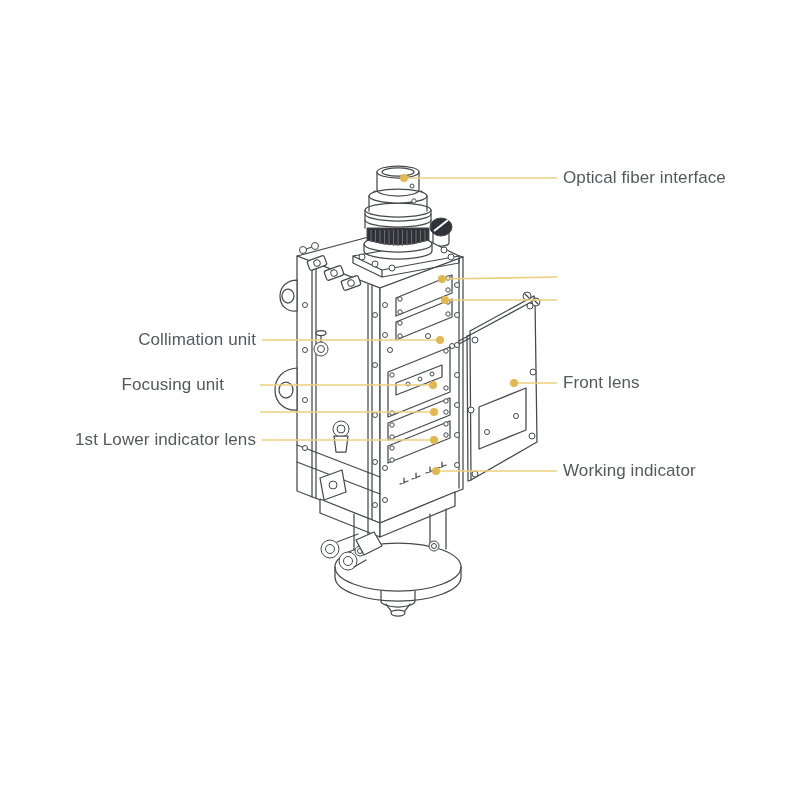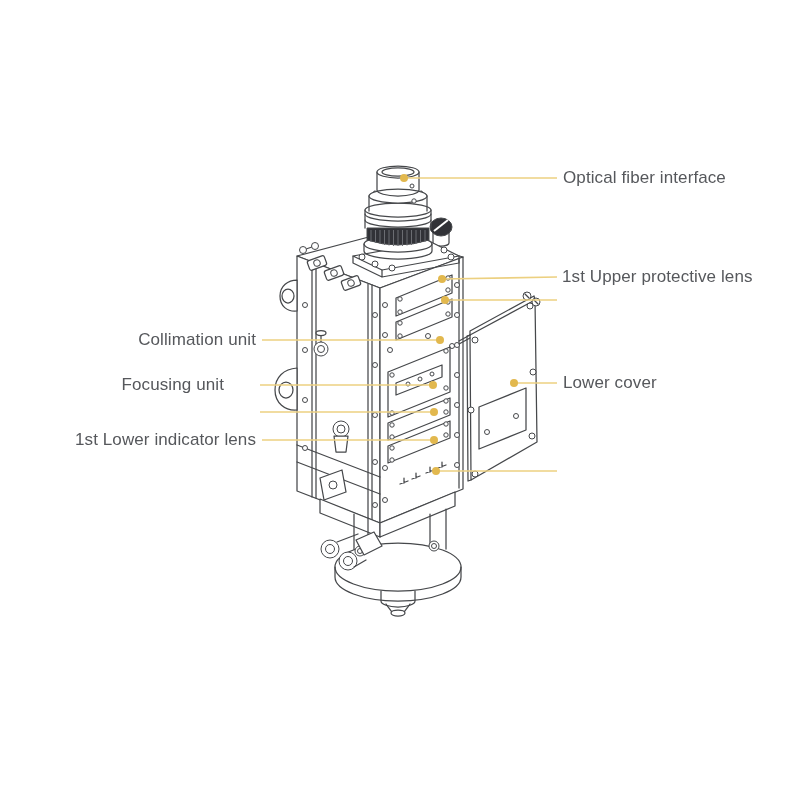--- a/index.html
+++ b/index.html
@@ -258,18 +258,18 @@
       <circle class="ldot" cx="514" cy="383" r="4"></circle>
       <circle class="ldot" cx="436" cy="471" r="4"></circle>
       <circle class="ldot" cx="440" cy="340" r="4"></circle>
       <circle class="ldot" cx="433" cy="385" r="4"></circle>
       <circle class="ldot" cx="434" cy="412" r="4"></circle>
       <circle class="ldot" cx="434" cy="440" r="4"></circle>
     </g>
   </svg>
 
   <div class="lbl right-col lbl-opt">Optical fiber interface</div>
-  <div class="lbl right-col lbl-up1">1st Upper protective lens</div>
-  <div class="lbl right-col lbl-front">Lower cover</div>
+  <div class="lbl right-col lbl-front">Front lens</div>
+  <div class="lbl right-col lbl-work">Working indicator</div>
   <div class="lbl left-col lbl-coll">Collimation unit</div>
   <div class="lbl left-col lbl-foc">Focusing unit</div>
   <div class="lbl left-col lbl-low1">1st Lower indicator lens</div>
 </div>
 
 </body></html>

